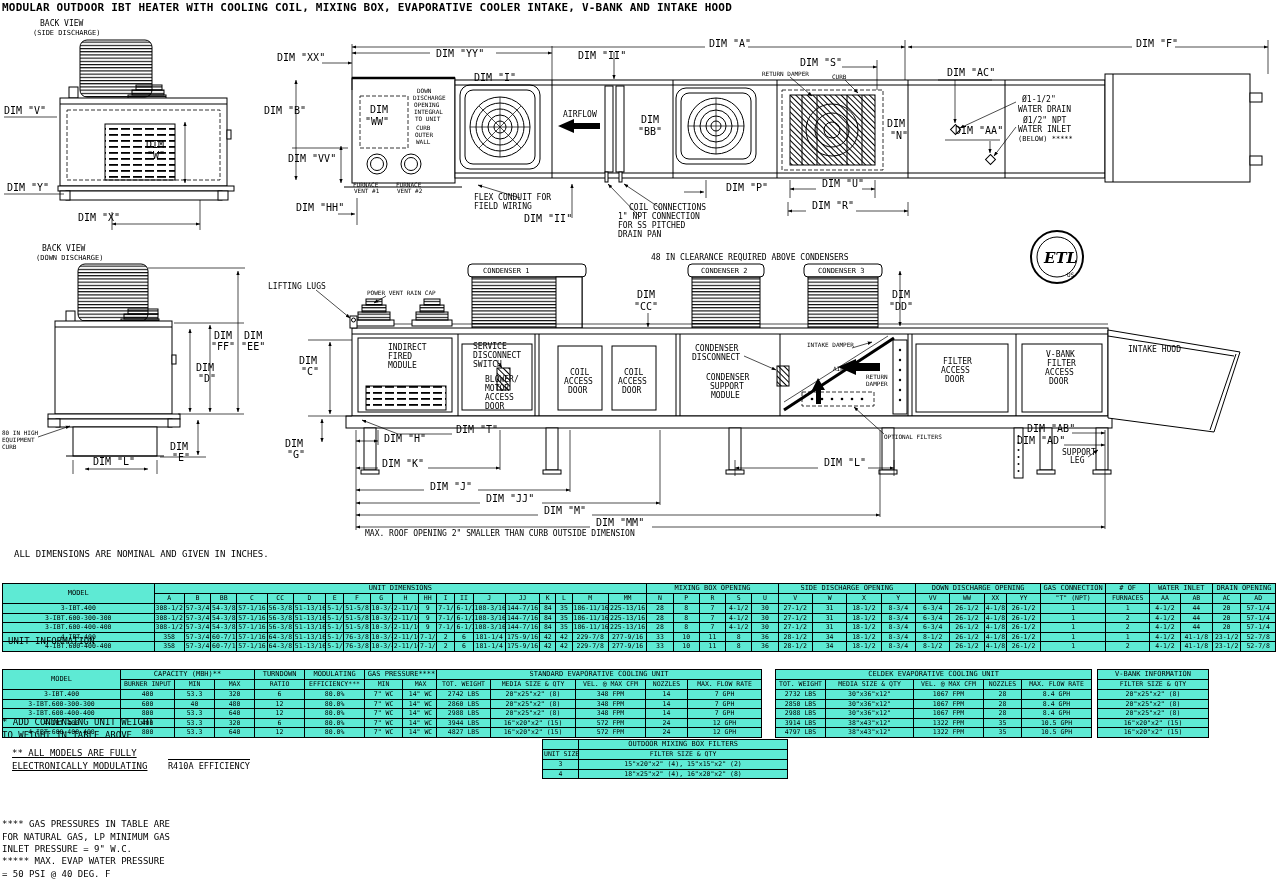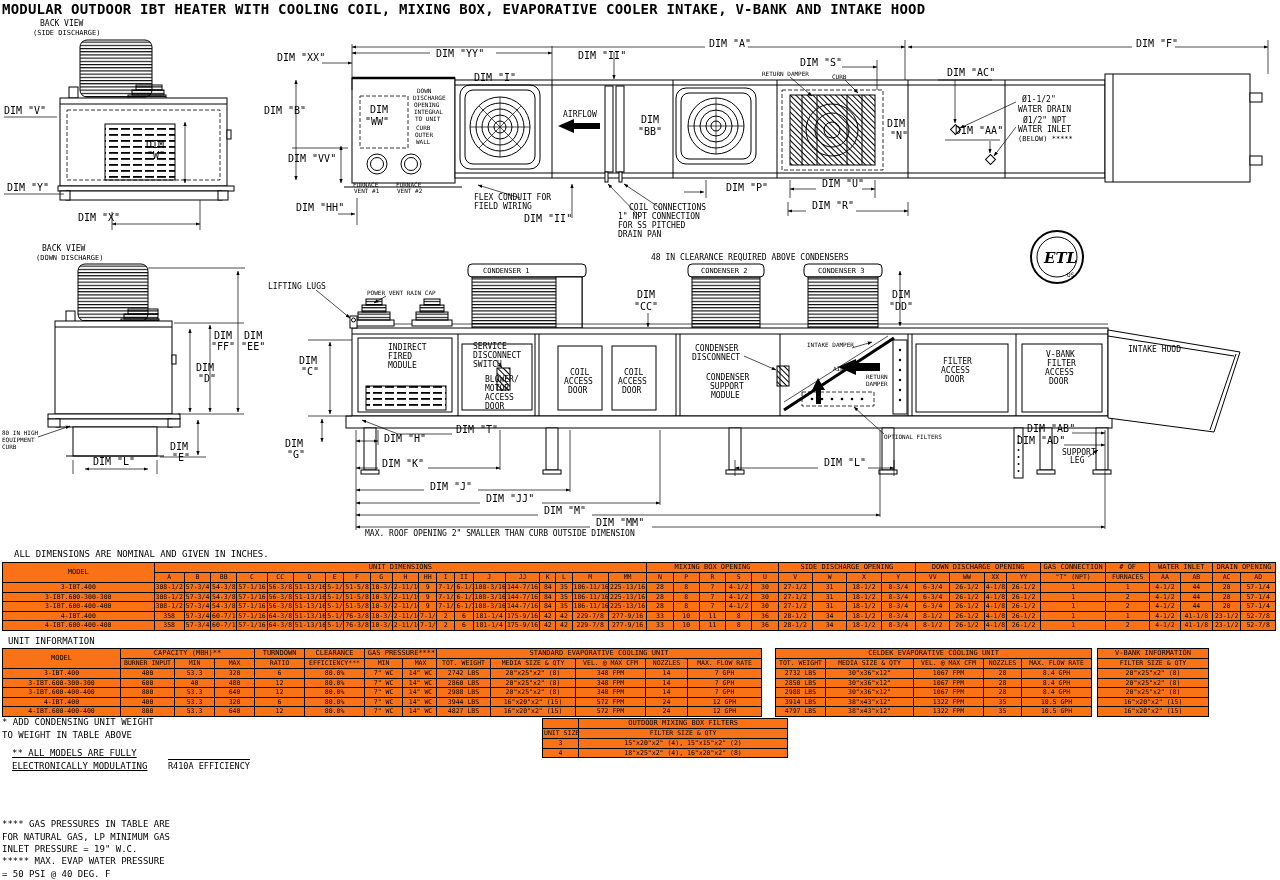--- a/index.html
+++ b/index.html
@@ -1,19 +1,19 @@
 <!DOCTYPE html>
 <html><head>
 <meta charset="utf-8">
 <style>
   html,body{margin:0;padding:0;background:#fff;}
   #page{position:relative;width:1280px;height:880px;background:#fff;overflow:hidden;
         font-family:"DejaVu Sans Mono",monospace;color:#000;}
   .abs{position:absolute;}
-  #title{left:2px;top:1px;font-size:14px;font-weight:bold;letter-spacing:0.2px;white-space:nowrap;}
+  #title{left:2px;top:1px;font-size:11px;font-weight:bold;letter-spacing:0.2px;white-space:nowrap;}
   #doc{left:928px;top:2px;font-size:7px;line-height:8px;white-space:pre;}
   #drawing{left:0;top:0;}
   svg text{font-family:"DejaVu Sans Mono",monospace;fill:#000;}
   .lb{white-space:pre;}
   .d{font-size:10px;}
   .n{font-size:8px;}
   .s{font-size:7px;}
   .t{font-size:6px;}
   .etl{font-size:15px;font-style:italic;font-weight:bold;font-family:"DejaVu Serif",serif;}
   .st{fill:none;stroke:#000;stroke-width:1;}
@@ -21,21 +21,21 @@
   .dl{fill:none;stroke:#000;stroke-width:0.7;}
   .dsh{fill:none;stroke:#000;stroke-width:0.8;stroke-dasharray:4 2;}
   .thk{fill:none;stroke:#000;stroke-width:2.5;}
   .blk{fill:#000;stroke:none;}
   #caption{left:14px;top:549px;font-size:9px;}
   #uinfo-label{left:8px;top:636px;font-size:9px;}
   .note{position:absolute;font-size:9px;line-height:12.5px;white-space:pre-line;}
   #note1{top:716px;left:2px;} #note2{top:747px;left:12px;text-decoration:underline;} #note3{top:779px;left:2px;}
   #note4{top:818px;left:2px;} #note5{top:855px;left:2px;}
   #refrig{left:168px;top:759px;font-size:8.5px;border-top:1px solid #000;padding-top:1px;}
-  .ct{position:absolute;border-collapse:collapse;table-layout:fixed;background:#f97316;}
+  .ct{position:absolute;border-collapse:collapse;table-layout:fixed;background:#5eead4;margin-top:21px;}
   .ct th,.ct td{border:1px solid #000;padding:0 1px;text-align:center;font-weight:normal;
      overflow:hidden;white-space:nowrap;font-size:6.5px;line-height:1.25;}
   .ct .gt{font-size:7px;}
   .ct thead tr{height:10px;} .ct tbody tr{height:9.5px;}
   #dimsTable{left:2px;top:562px;width:1274px;}
   #infoTable{left:2px;top:648px;width:436px;}
   #stdTable{left:436px;top:648px;width:326px;}
   #celdekTable{left:775px;top:648px;width:316px;}
   #vbankTable{left:1097px;top:648px;width:112px;}
   #mixTable{left:542px;top:718px;width:246px;}
@@ -829,21 +829,21 @@
         <col style="width: 50px;">
         <col style="width: 60px;">
         <col style="width: 38px;">
         <col style="width: 36px;">
       </colgroup>
       <thead>
         <tr>
           <th rowspan="2" class="gt">MODEL</th>
           <th colspan="3" class="gt">CAPACITY (MBH)**</th>
           <th class="gt">TURNDOWN</th>
-          <th class="gt">CLEARANCE</th>
+          <th class="gt">MODULATING</th>
           <th colspan="2" class="gt">GAS PRESSURE****</th>
         </tr>
         <tr>
           <th>BURNER INPUT</th>
           <th>MIN</th>
           <th>MAX</th>
           <th>RATIO</th>
           <th>EFFICIENCY***</th>
           <th>MIN</th>
           <th>MAX</th>
@@ -1075,17 +1075,17 @@
       </tbody>
     </table>
 
   <div class="note" id="note1">* ADD CONDENSING UNIT WEIGHT
 TO WEIGHT IN TABLE ABOVE</div>
   <div class="note" id="note2">** ALL MODELS ARE FULLY
  ELECTRONICALLY MODULATING</div>
   <div class="abs" id="refrig">R410A EFFICIENCY</div>
   <div class="note" id="note4">**** GAS PRESSURES IN TABLE ARE
 FOR NATURAL GAS,  LP MINIMUM GAS
-INLET PRESSURE = 19" W.C.</div>
+INLET PRESSURE = 9" W.C.</div>
   <div class="note" id="note5">***** MAX. EVAP WATER PRESSURE
 = 50 PSI @ 40 DEG. F</div>
 
 </div>
 
 </body></html>

